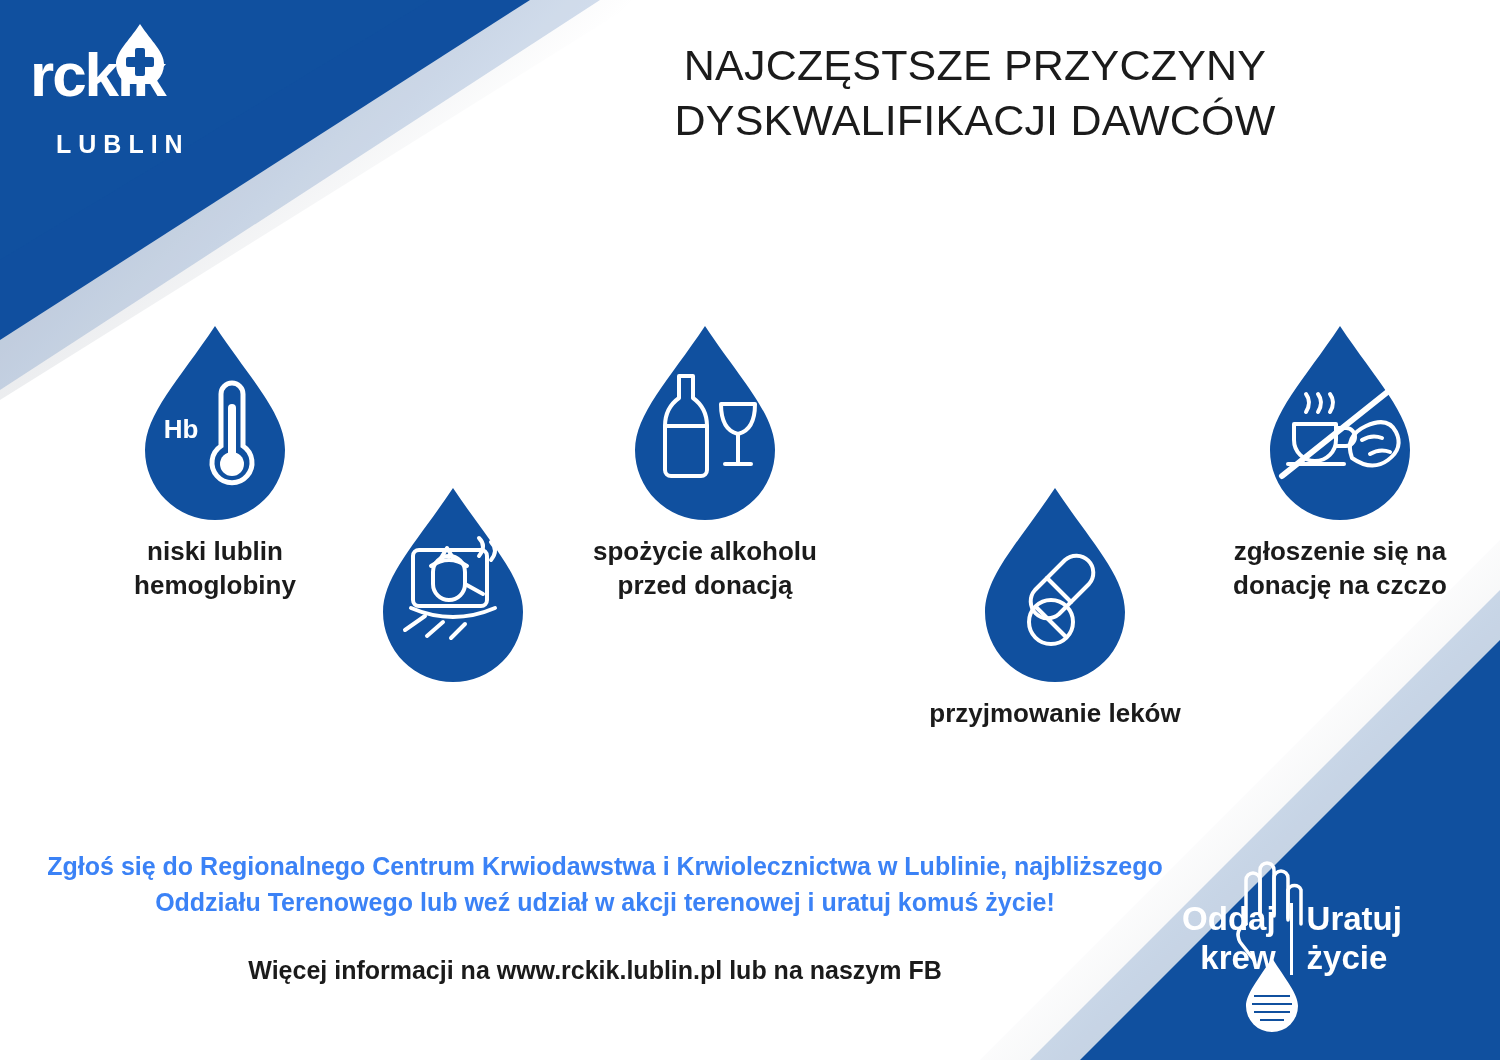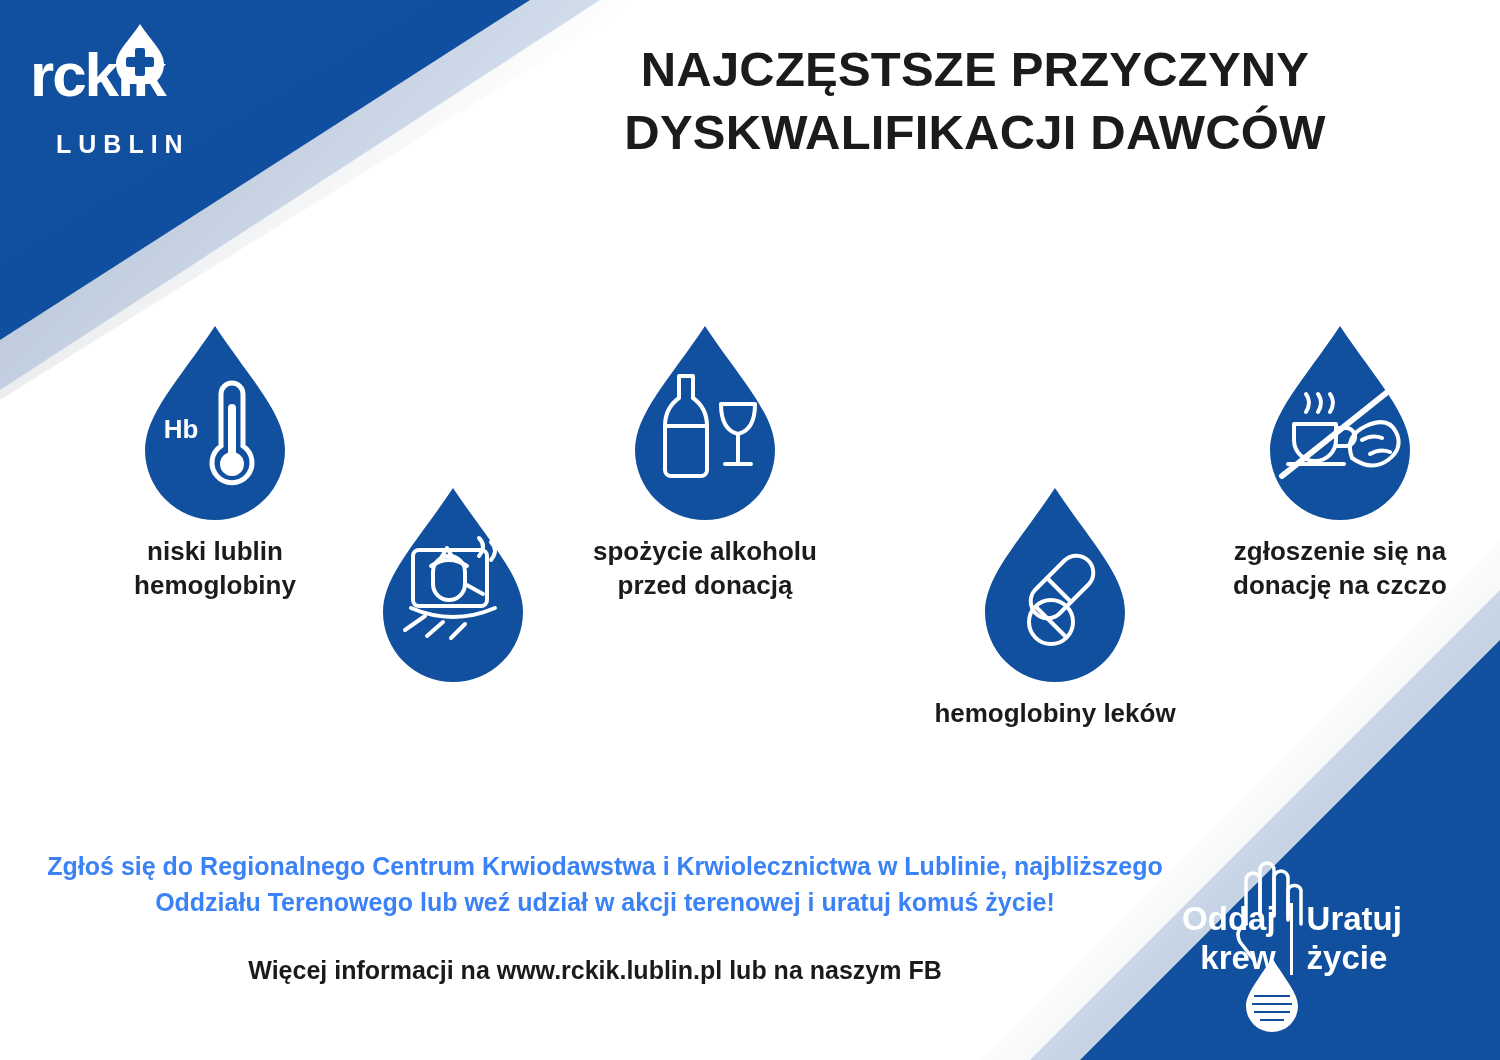--- a/index.html
+++ b/index.html
@@ -92,22 +92,22 @@
     top: -4px; left: 86px;
     width: 56px; height: 62px;
   }
 
   
   .title {
     position: absolute;
     top: 38px; left: 540px;
     width: 870px;
     text-align: center;
-    font-size: 49px;
-    font-weight: bold;
+    font-size: 43px;
+    font-weight: normal;
     line-height: 1.28;
     color: #1b1b1b;
     letter-spacing: 0.2px;
   }
 
   
   .item {
     position: absolute;
     text-align: center;
   }
@@ -279,21 +279,21 @@
       <svg viewBox="0 0 165 210" width="165" height="210">
         <path d="M82 8 C118 62 152 96 152 132 A70 70 0 0 1 12 132 C12 96 46 62 82 8 Z" fill="#10509f"></path>
         <g fill="none" stroke="#ffffff" stroke-width="4" stroke-linecap="round" stroke-linejoin="round">
           <path d="M62 110 l30 -30 a17 17 0 0 1 24 24 l-30 30 a17 17 0 0 1 -24 -24 Z"></path>
           <path d="M74 98 l24 24"></path>
           <circle cx="78" cy="142" r="22"></circle>
           <path d="M63 127 l30 30"></path>
         </g>
       </svg>
     </div>
-    <div class="caption">hemoglobiny leków</div>
+    <div class="caption">przyjmowanie leków</div>
   </div>
 
   <div class="item" id="item-4">
     <div class="drop-wrap">
       <svg viewBox="0 0 165 210" width="165" height="210">
         <path d="M82 8 C118 62 152 96 152 132 A70 70 0 0 1 12 132 C12 96 46 62 82 8 Z" fill="#10509f"></path>
         <g fill="none" stroke="#ffffff" stroke-width="4" stroke-linecap="round" stroke-linejoin="round">
           <path d="M36 106 h42 v16 a21 21 0 0 1 -42 0 Z"></path>
           <path d="M78 110 h10 a9 9 0 0 1 0 18 h-10"></path>
           <path d="M30 146 h56"></path>

